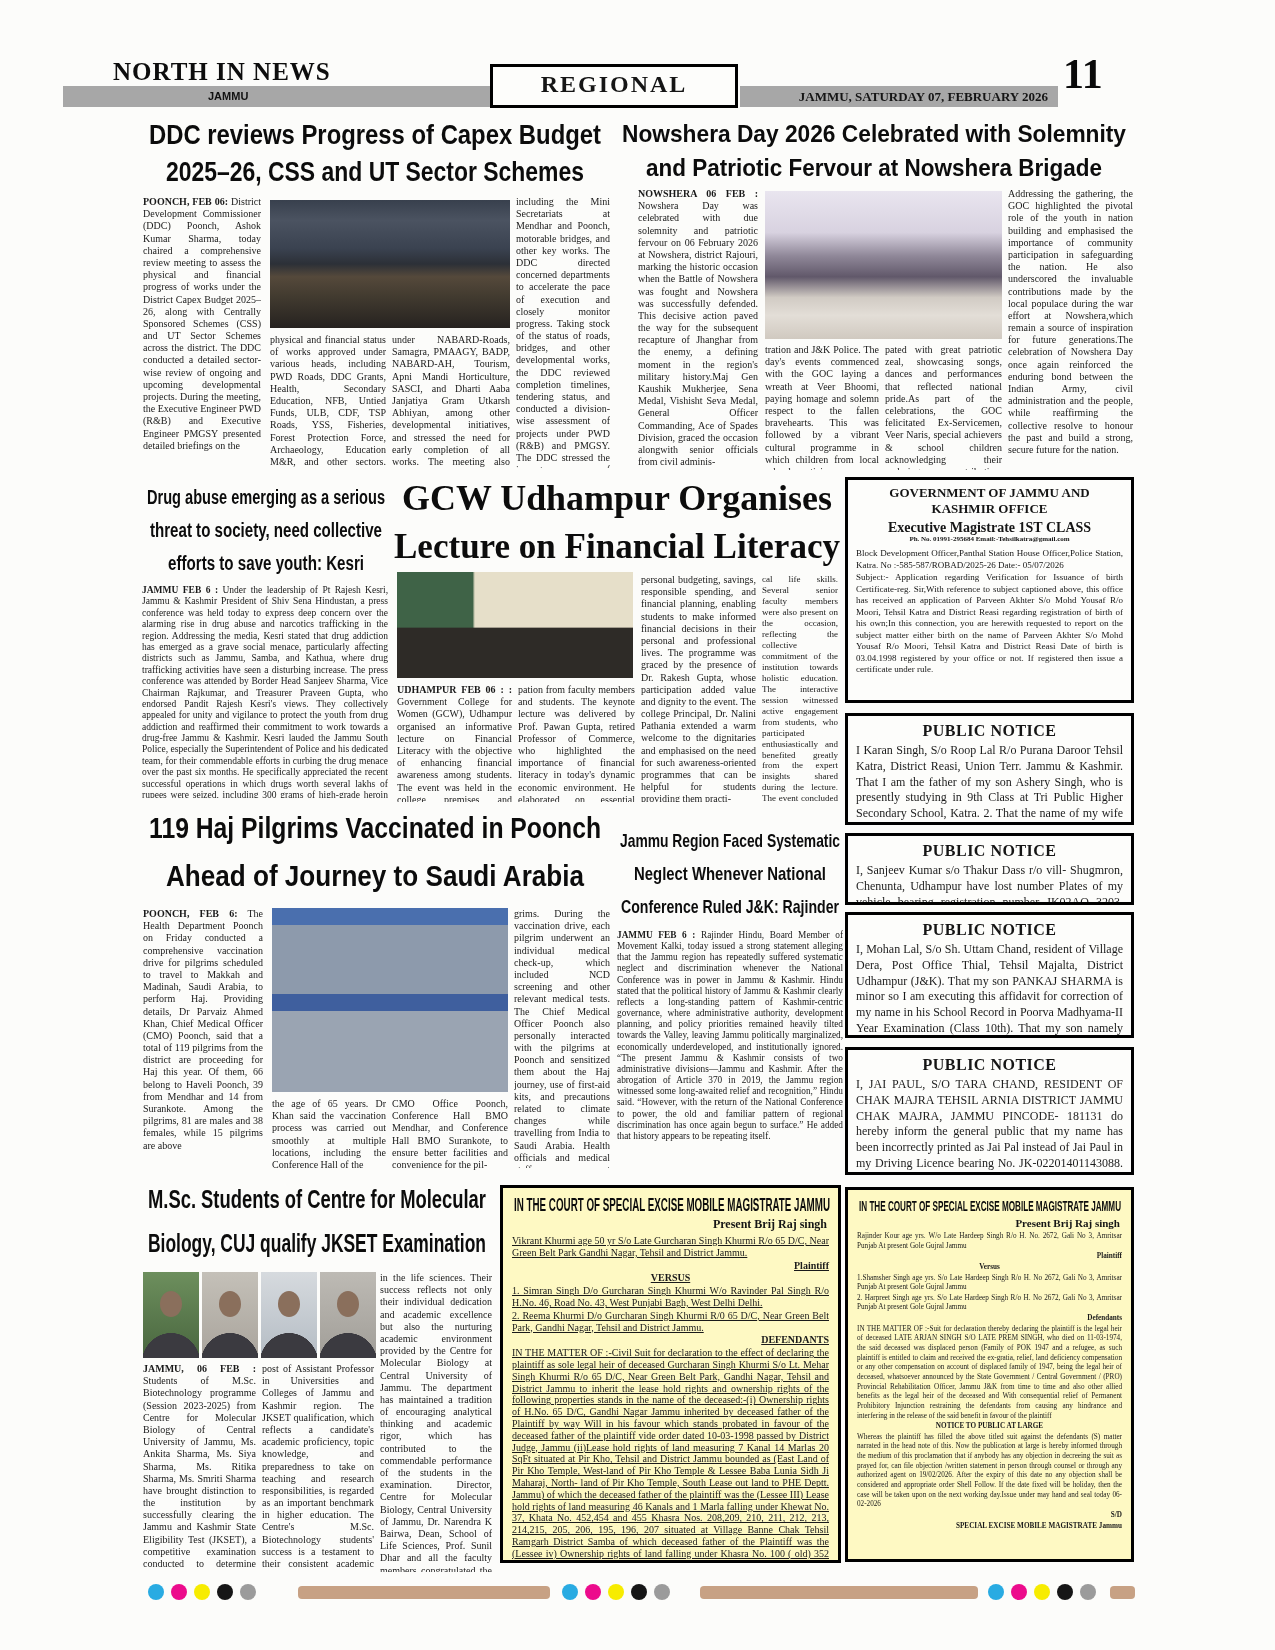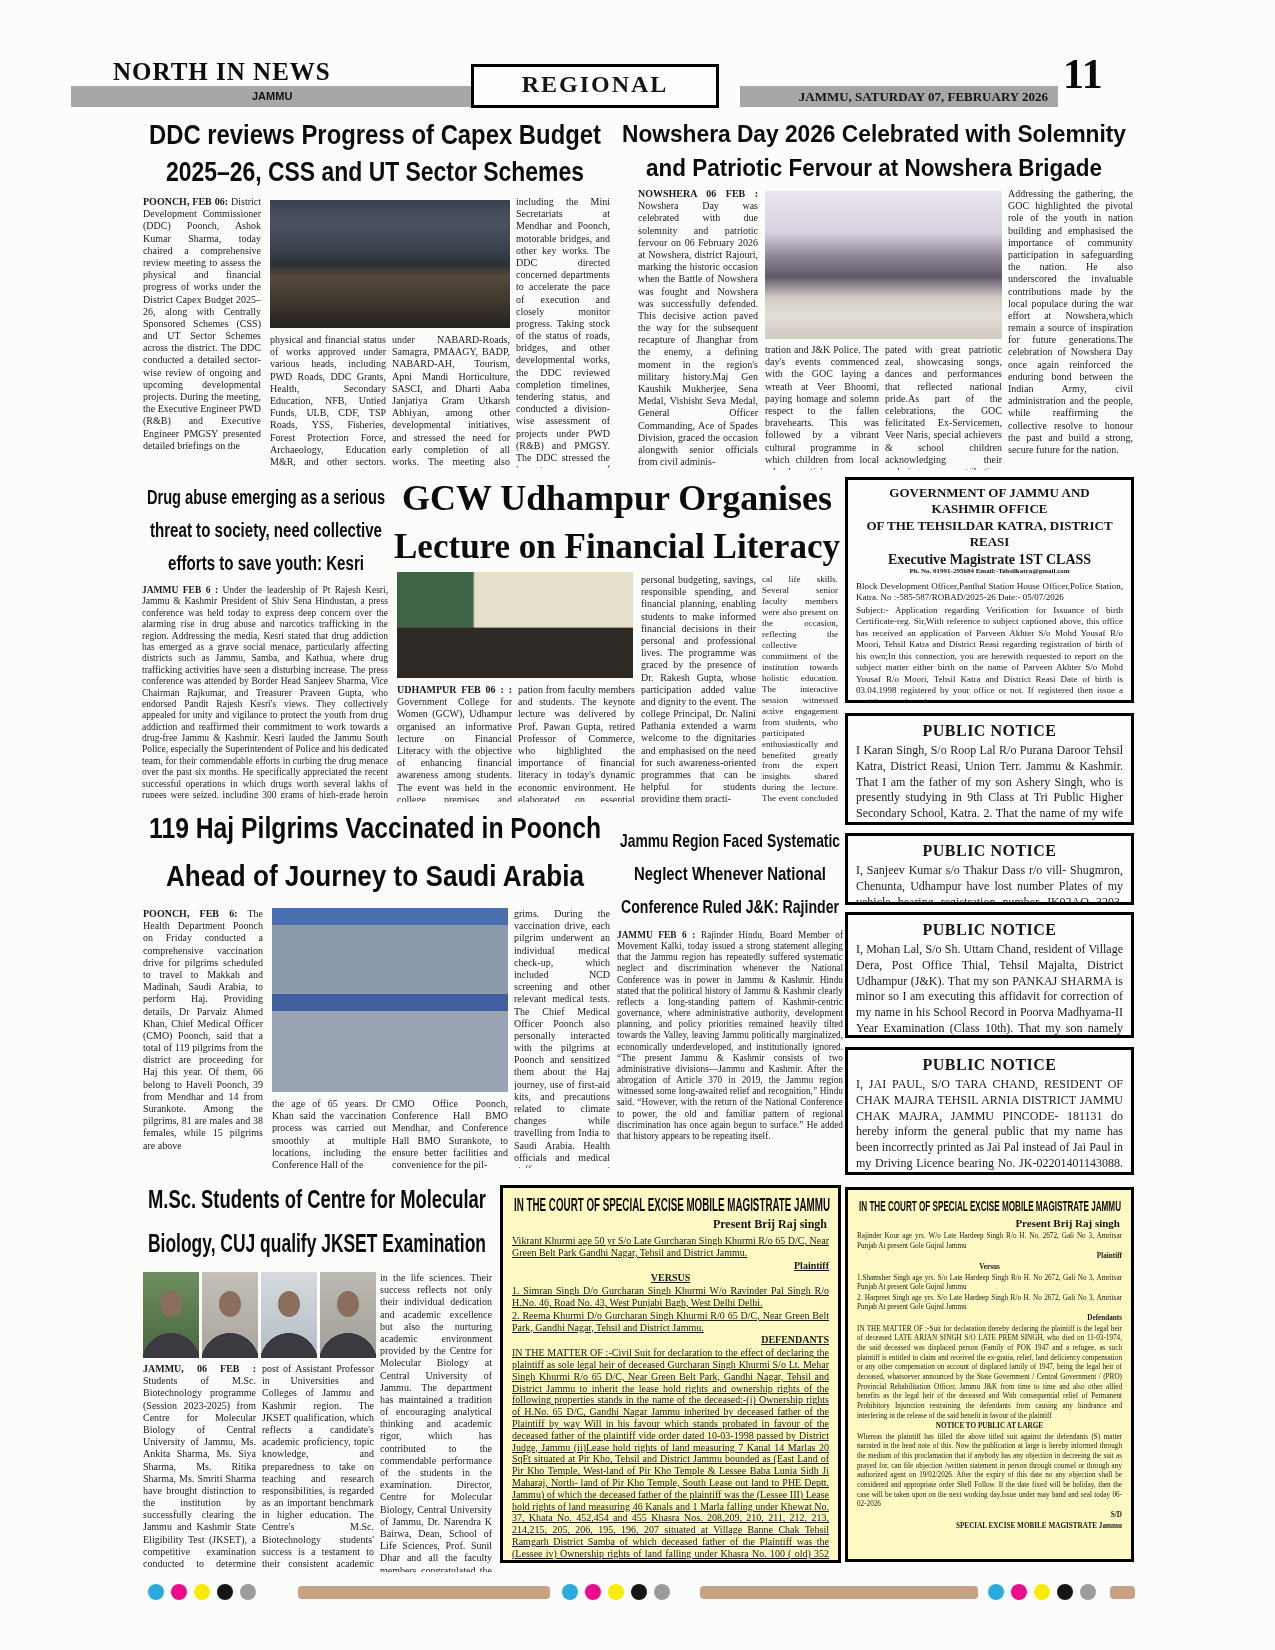--- a/index.html
+++ b/index.html
@@ -54,24 +54,24 @@
   .dot{width:16px;height:16px;border-radius:50%;display:inline-block;}
   .dots{position:absolute;display:flex;gap:7px;}
   .tanbar{position:absolute;height:13px;background:#c7a184;border-radius:4px;}
 </style>
 </head>
 <body>
 
 <div class="page">
 
   <div class="masthead" style="left:113px;top:58px;">NORTH IN NEWS</div>
-  <div class="graybar" style="left:71px;top:86px;width:520px;padding-left:36px;">
+  <div class="graybar" style="left:63px;top:86px;width:520px;">
     <span class="masthead-sub">JAMMU</span>
   </div>
-  <div class="section-box" style="left:471px;top:64px;width:242px;height:38px;">
+  <div class="section-box" style="left:490px;top:64px;width:242px;height:38px;">
     <span>REGIONAL</span>
   </div>
   <div class="graybar" style="left:740px;top:86px;width:318px;">
     <span class="datebar-text">JAMMU, SATURDAY 07, FEBRUARY 2026</span>
   </div>
   <div class="pagenum" style="left:1063px;top:50px;">11</div>
 
   <svg class="hl" style="left:140px;top:114px;" width="470" height="78">
     <text class="hl-sans" x="235" y="30" font-size="27" text-anchor="middle" textLength="452" lengthAdjust="spacingAndGlyphs">DDC reviews Progress of Capex Budget</text>
     <text class="hl-sans" x="235" y="67" font-size="27" text-anchor="middle" textLength="418" lengthAdjust="spacingAndGlyphs">2025–26, CSS and UT Sector Schemes</text>
@@ -116,21 +116,20 @@
   <div class="bcol" style="left:397px;top:684px;width:115px;height:118px;">
     <span class="dl">UDHAMPUR FEB 06 : :</span>
     <span>Government College for Women (GCW), Udhampur organised an informative lecture on Financial Literacy with the objective of enhancing financial awareness among students. The event was held in the college premises and witnessed enthusiastic partici-</span>
   </div>
   <div class="bcol" style="left:518px;top:684px;width:117px;height:118px;">pation from faculty members and students. The keynote lecture was delivered by Prof. Pawan Gupta, retired Professor of Commerce, who highlighted the importance of financial literacy in today's dynamic economic environment. He elaborated on essential concepts such as</div>
   <div class="bcol" style="left:641px;top:574px;width:115px;height:228px;">personal budgeting, savings, responsible spending, and financial planning, enabling students to make informed financial decisions in their personal and professional lives. The programme was graced by the presence of Dr. Rakesh Gupta, whose participation added value and dignity to the event. The college Principal, Dr. Nalini Pathania extended a warm welcome to the dignitaries and emphasised on the need for such awareness-oriented programmes that can be helpful for students providing them practi-</div>
   <div class="bcol" style="left:762px;top:574px;width:76px;height:228px;font-size:9px;">cal life skills. Several senior faculty members were also present on the occasion, reflecting the collective commitment of the institution towards holistic education. The interactive session witnessed active engagement from students, who participated enthusiastically and benefited greatly from the expert insights shared during the lecture. The event concluded on a positive note with a formal vote of thanks, acknowledging the efforts of the resource person, dignitaries, faculty members, and students for making the programme a success.</div>
 
   <div class="notice-box" style="left:845px;top:477px;width:289px;height:226px;">
     <div class="teh-t1">GOVERNMENT OF JAMMU AND KASHMIR OFFICE</div>
-    <div class="teh-t1">OF THE TEHSILDAR KATRA, DISTRICT REASI</div>
     <div class="teh-t3">Executive Magistrate 1ST CLASS</div>
     <div class="teh-t4">Ph. No. 01991-295684 Email:-Tehsilkatra@gmail.com</div>
     <div class="teh-body">Block Development Officer,Panthal Station House Officer,Police Station, Katra. No :-585-587/ROBAD/2025-26 Date:- 05/07/2026</div>
     <div class="teh-body" style="margin-top:1px;">Subject:- Application regarding Verification for Issuance of birth Certificate-reg. Sir,With reference to subject captioned above, this office has received an application of Parveen Akhter S/o Mohd Yousaf R/o Moori, Tehsil Katra and District Reasi regarding registration of birth of his own;In this connection, you are herewith requested to report on the subject matter either birth on the name of Parveen Akhter S/o Mohd Yousaf R/o Moori, Tehsil Katra and District Reasi Date of birth is 03.04.1998 registered by your office or not. If registered then issue a certificate under rule.</div>
 
   </div>
 
   <div class="notice-box" style="left:845px;top:713px;width:289px;height:112px;">
     <div class="notice-title">PUBLIC NOTICE</div>
     <div class="notice-body">I Karan Singh, S/o Roop Lal R/o Purana Daroor Tehsil Katra, District Reasi, Union Terr. Jammu &amp; Kashmir. That I am the father of my son Ashery Singh, who is presently studying in 9th Class at Tri Public Higher Secondary School, Katra. 2. That the name of my wife and mother of my son Ashery Singh is Pooja Thakur. 3. That due to inadvertent mistake and clerical error, the name of my son's mother has been wrongly recorded as 'Pooja Devi' instead of 'Pooja Thakur' in the school records. That the correct and actual name of my son's mother is Pooja Thakur, which is duly recorded in all other relevant documents objection if any may be conveyed to the concerned authority within seven days from the date of publication of this notice.</div>

